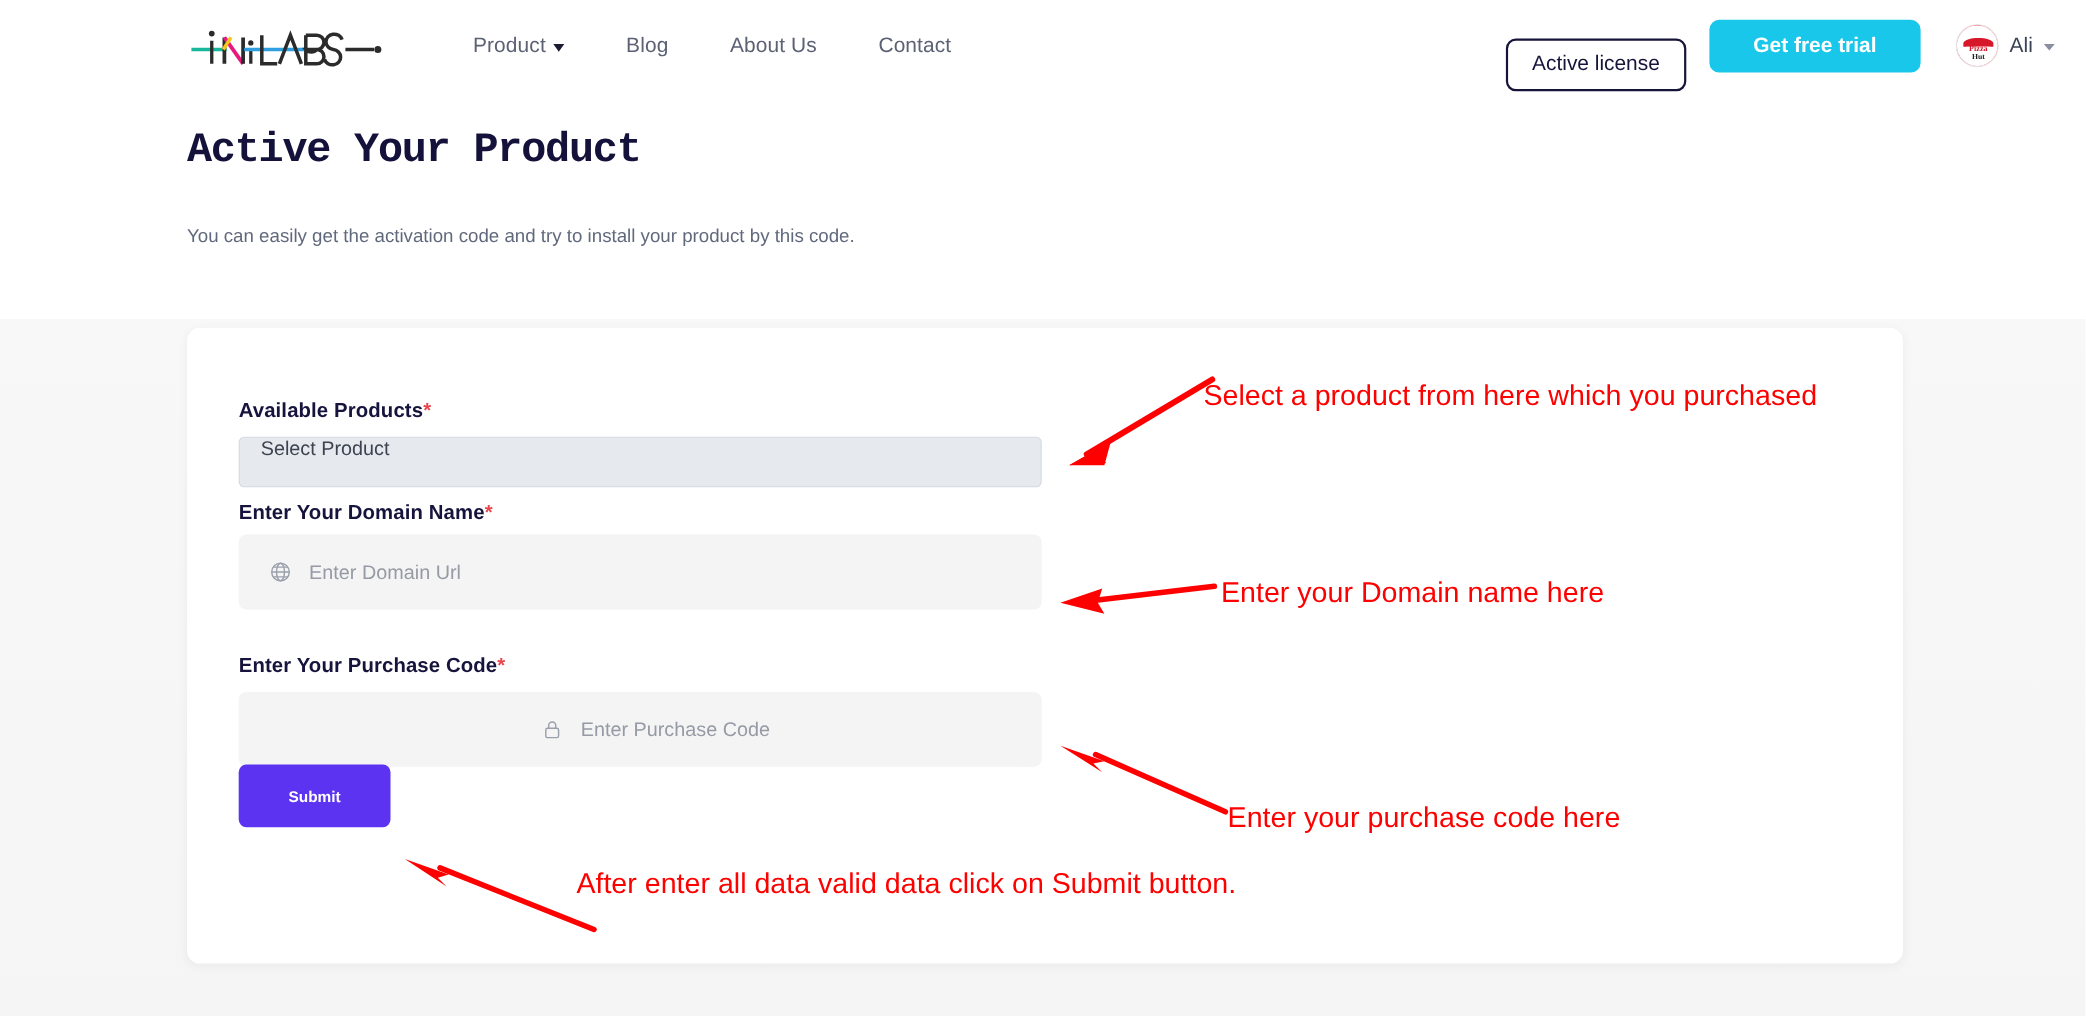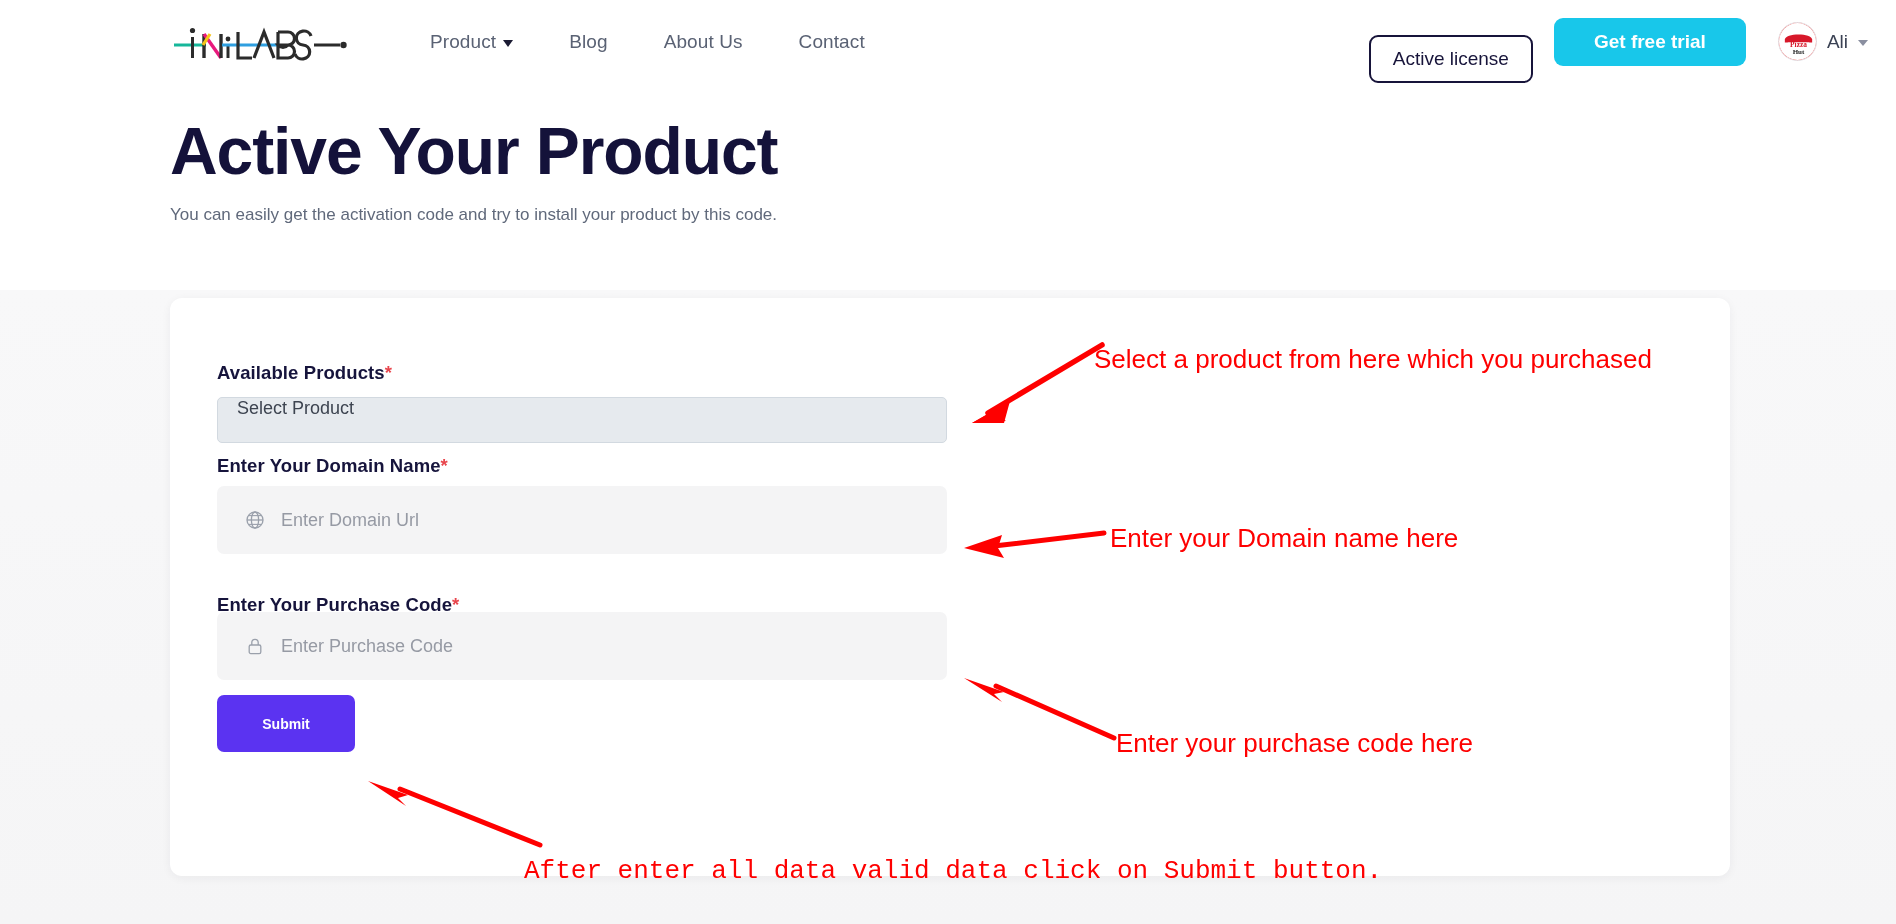--- a/index.html
+++ b/index.html
@@ -117,25 +117,26 @@
     border-left: 5px solid transparent;
     border-right: 5px solid transparent;
     border-top: 6px solid #8a8fa0;
     margin-top: 3px;
   }
 
   
   .page-title {
     position: absolute;
     left: 170px; top: 118px;
-    font-size: 66px;
+    font-size: 38px;
     font-weight: bold;
     color: #14123a;
     letter-spacing: -1.1px;
     line-height: 1;
+    font-family: Liberation Mono, monospace;
   }
   .page-sub {
     position: absolute;
     left: 170px; top: 205px;
     font-size: 17px;
     color: #60697b;
   }
 
   
   .card {
@@ -301,21 +302,21 @@
         <line x1="2" y1="10" x2="18" y2="10" stroke="#9aa0ab" stroke-width="1.3"></line>
         <line x1="3.2" y1="5.6" x2="16.8" y2="5.6" stroke="#9aa0ab" stroke-width="1.1"></line>
         <line x1="3.2" y1="14.4" x2="16.8" y2="14.4" stroke="#9aa0ab" stroke-width="1.1"></line>
       </svg>
       <span class="input-ph">Enter Domain Url</span>
     </div>
 
     <div class="field-label" style="top:296px; left:47px;">
       <span>Enter Your Purchase Code</span><span class="req">*</span>
     </div>
-    <div class="input-box" style="top:314px;">
+    <div class="input-box" style="top:331px;justify-content:center;">
       <svg class="ico" width="20" height="20" viewBox="0 0 20 20">
         <rect x="4.2" y="9" width="11.6" height="8.6" rx="1.6" fill="none" stroke="#9aa0ab" stroke-width="1.3"></rect>
         <path d="M6.8 9 V6.6 A3.2 3.2 0 0 1 13.2 6.6 V9" fill="none" stroke="#9aa0ab" stroke-width="1.3"></path>
       </svg>
       <span class="input-ph">Enter Purchase Code</span>
     </div>
 
     <button class="btn-submit">Submit</button>
   </div>
 
@@ -335,15 +336,15 @@
   <svg class="arrow-svg" style="left:952px; top:670px;" width="170" height="80">
     <line x1="162" y1="68" x2="44" y2="16" stroke="#fe0000" stroke-width="5" stroke-linecap="round"></line>
     <polygon points="12,8 52,22 42,24 50,32" fill="#fe0000"></polygon>
   </svg>
   <div class="anno" style="left:1116px; top:728px;">Enter your purchase code here</div>
 
   <svg class="arrow-svg" style="left:358px; top:775px;" width="190" height="80">
     <line x1="182" y1="70" x2="42" y2="14" stroke="#fe0000" stroke-width="5" stroke-linecap="round"></line>
     <polygon points="10,6 50,20 40,23 48,31" fill="#fe0000"></polygon>
   </svg>
-  <div class="anno" style="left:524px; top:856px;font-family:Liberation Mono, monospace;">After enter all data valid data click on Submit button.</div>
+  <div class="anno" style="left:524px; top:788px;">After enter all data valid data click on Submit button.</div>
 
 </div>
 
 </body></html>

